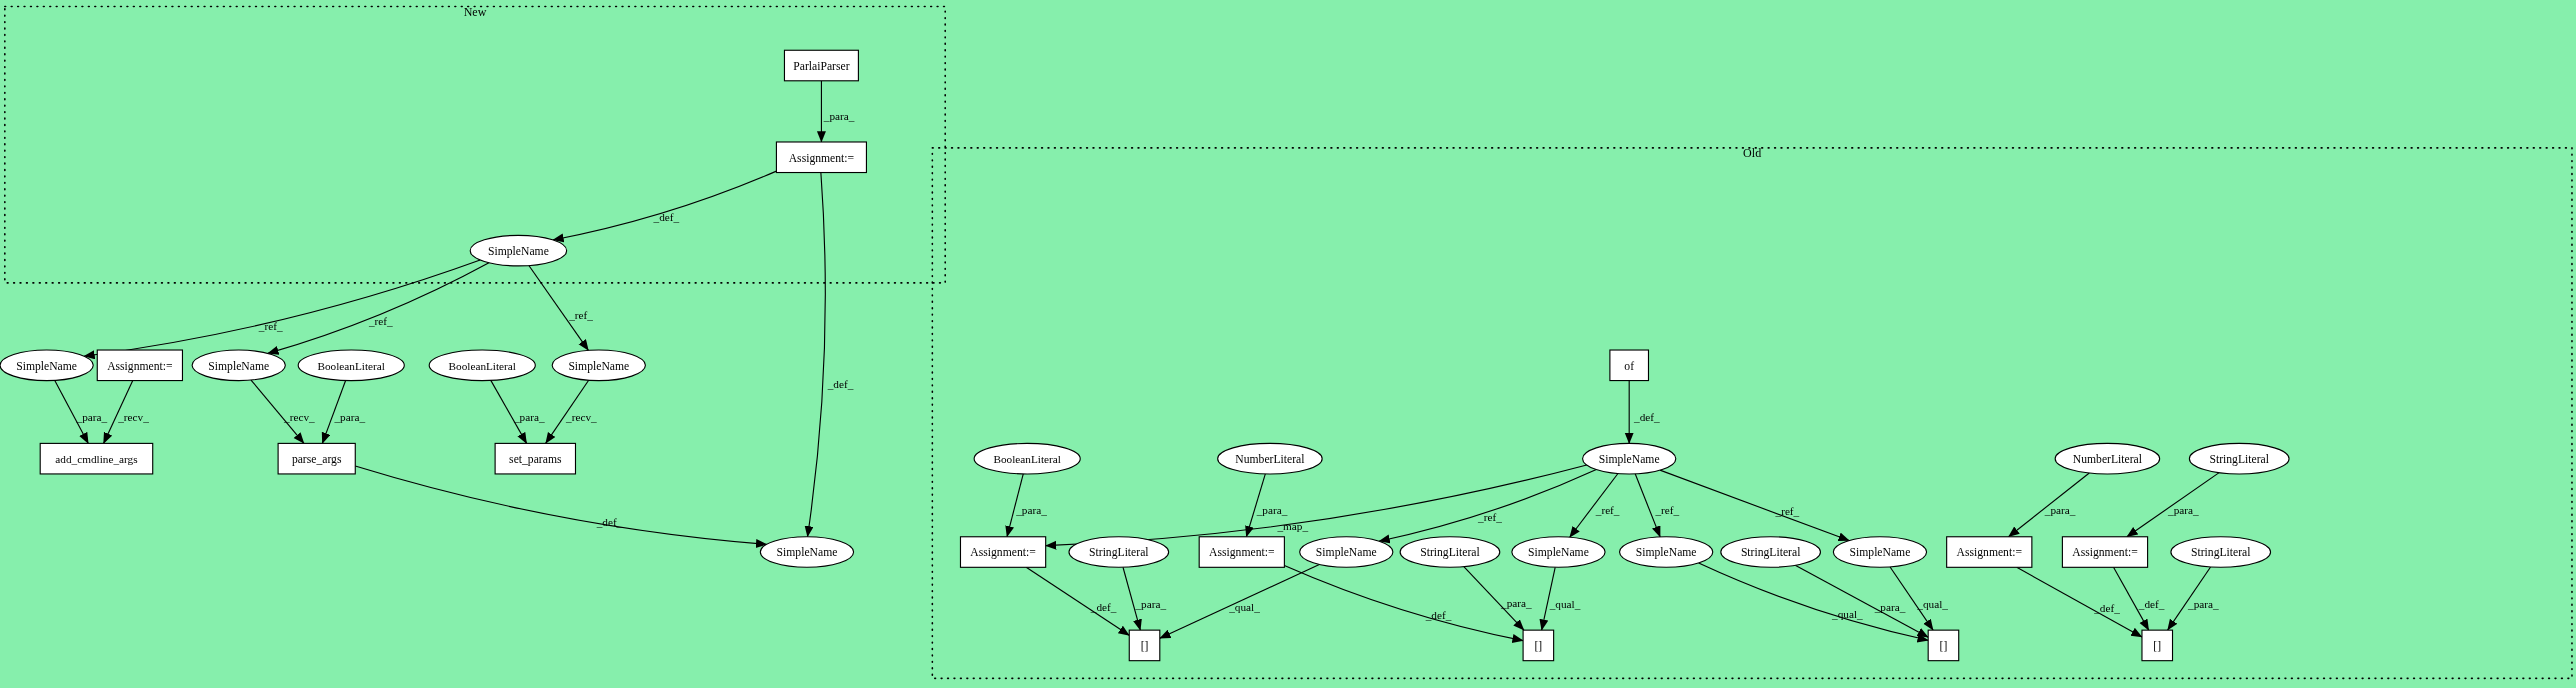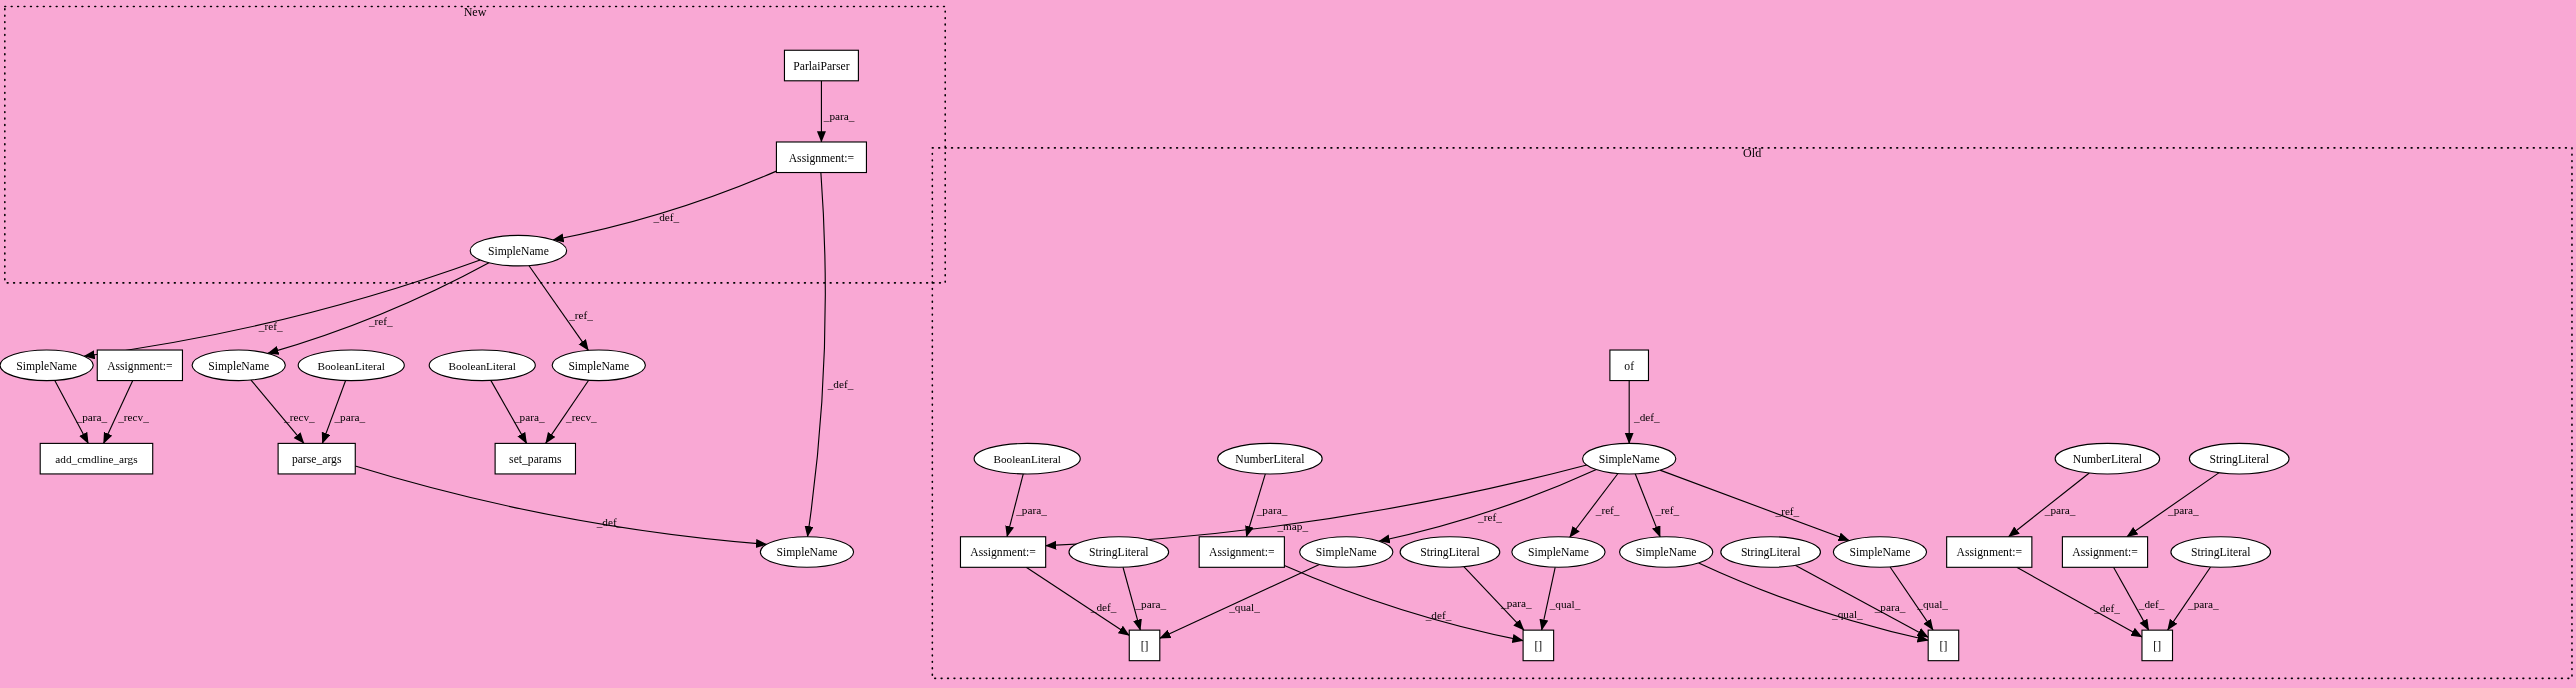--- a/index.html
+++ b/index.html
@@ -7,21 +7,21 @@
     padding: 0;
     background: #ffffff;
   }
   body {
     font-family: "Liberation Serif", "DejaVu Serif", serif;
   }
   #graph-root {
     position: relative;
     width: 2576px;
     height: 688px;
-    background: #f9a8d4;
+    background: #86efac;
     overflow: hidden;
   }
   svg#graph-svg {
     display: block;
     width: 2576px;
     height: 688px;
   }
   .cluster-box {
     fill: none;
     stroke: #000000;

